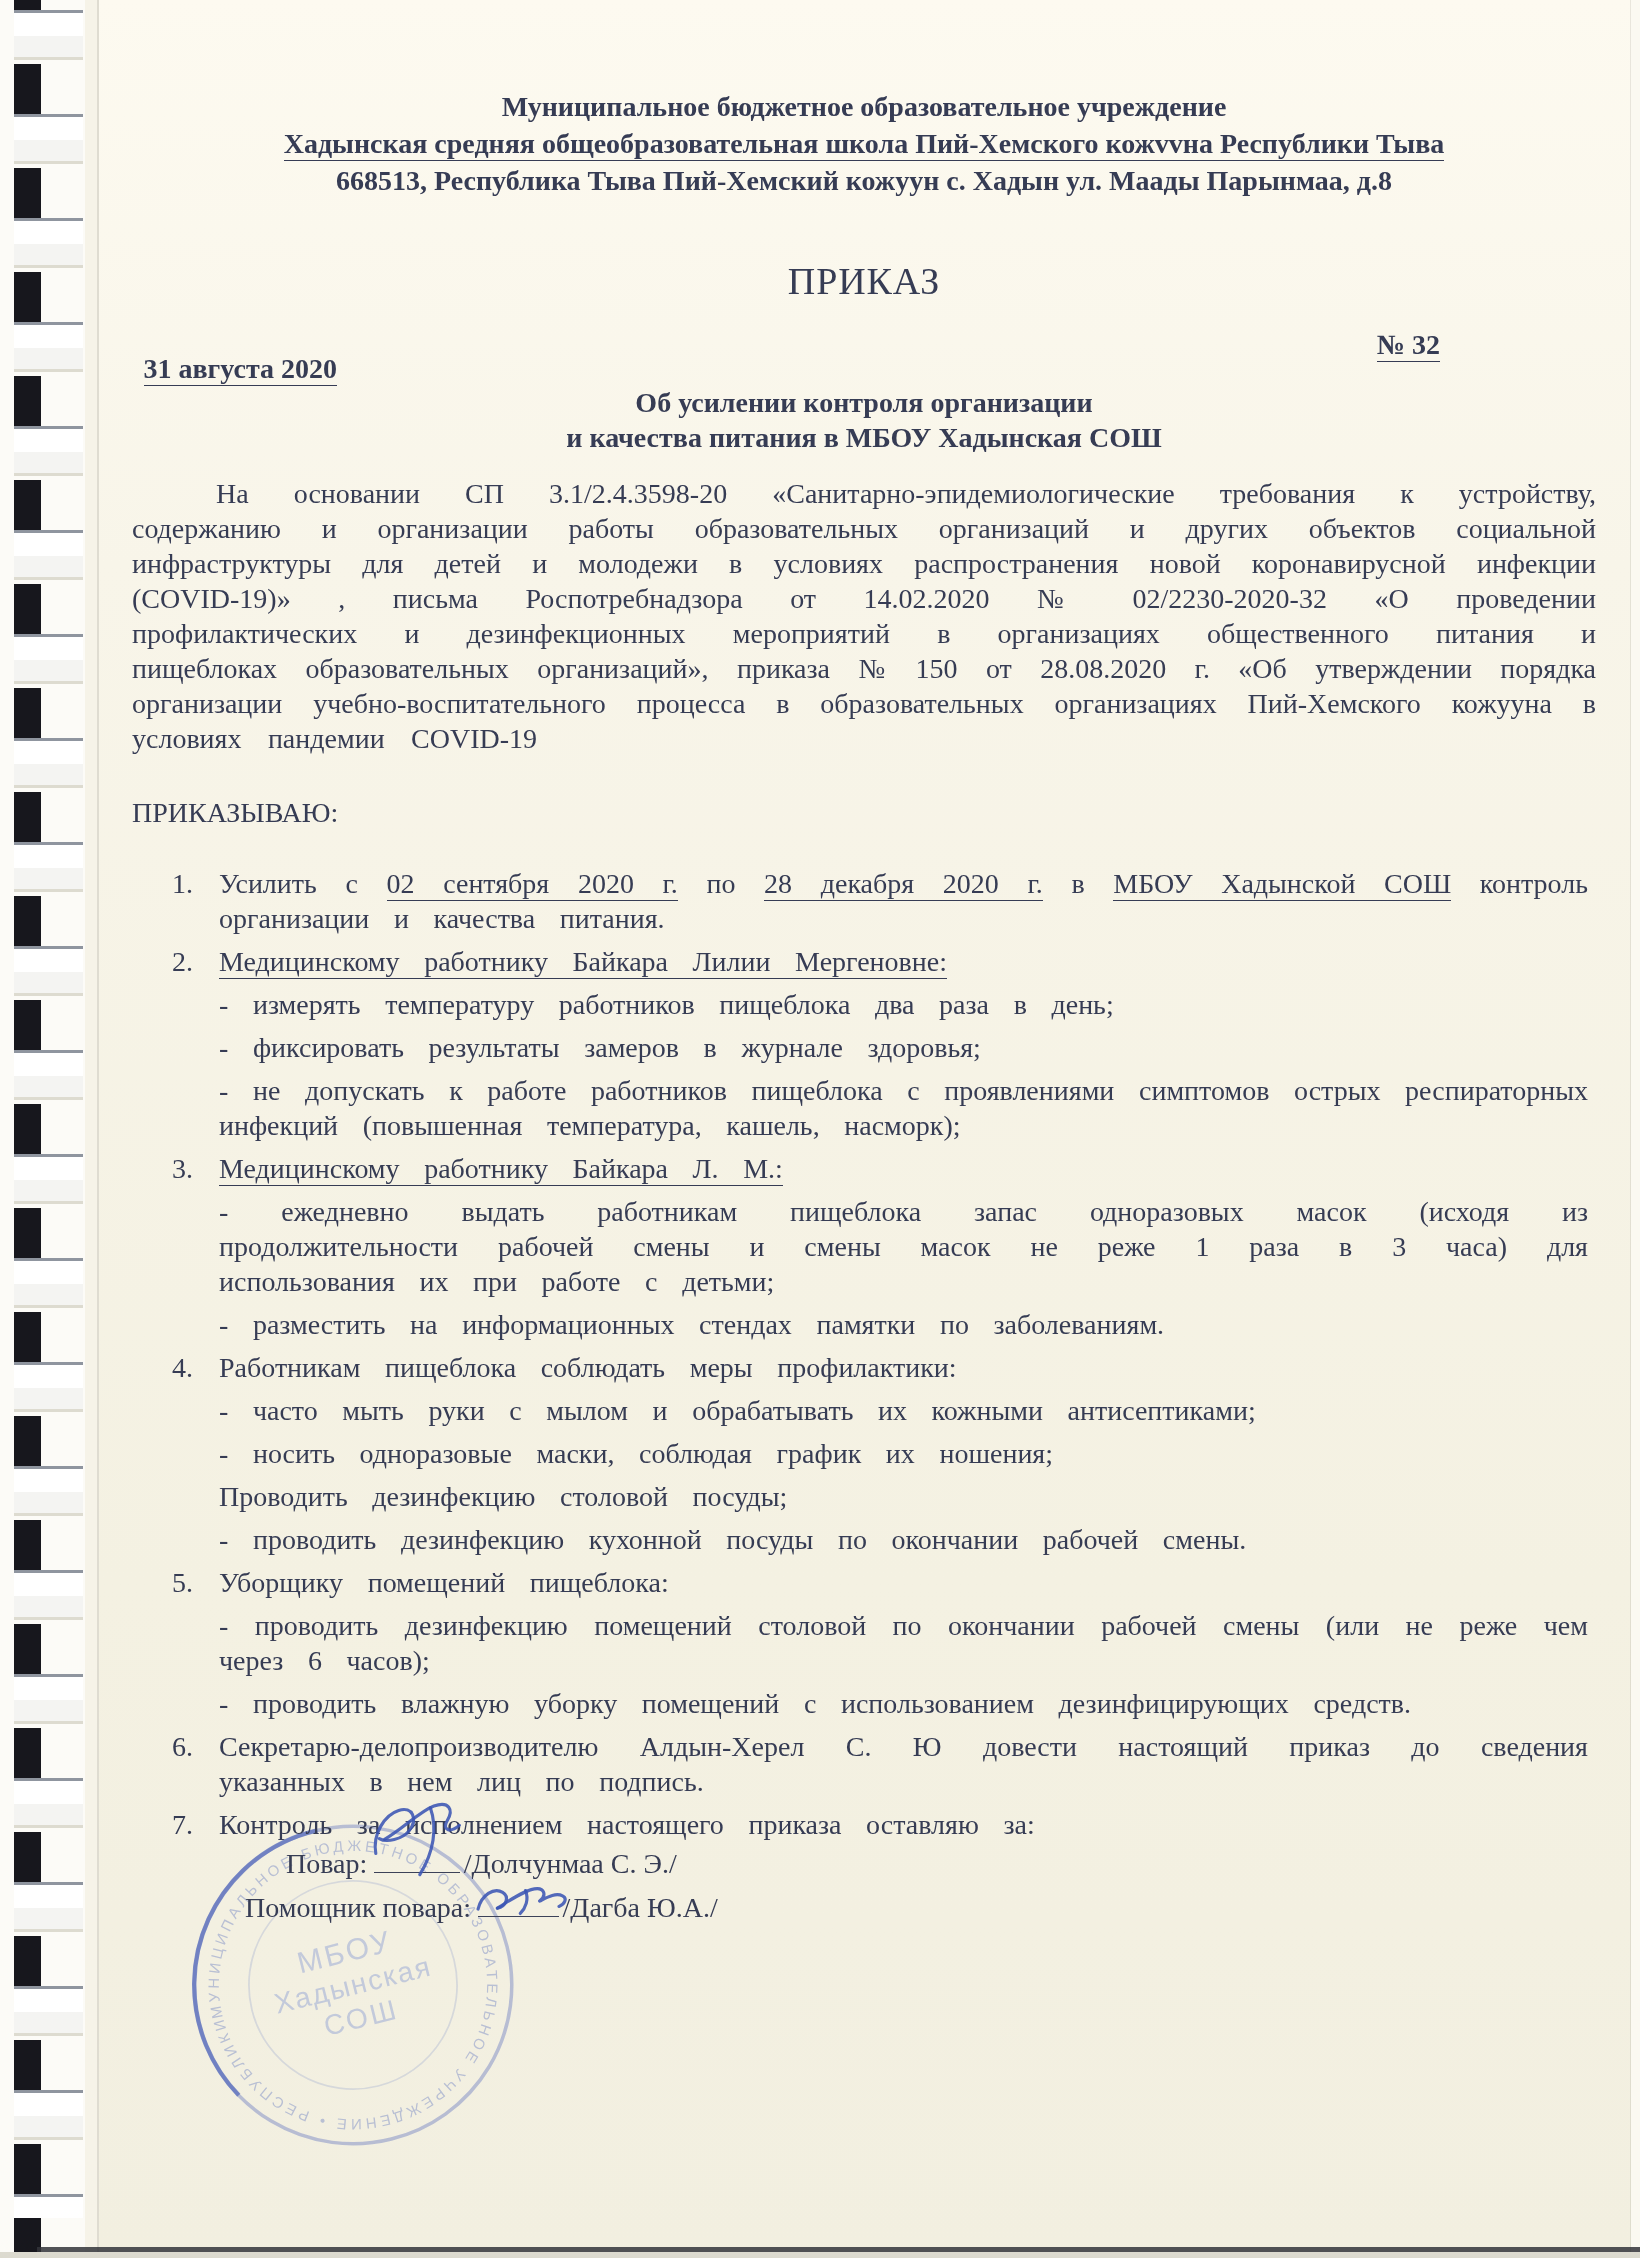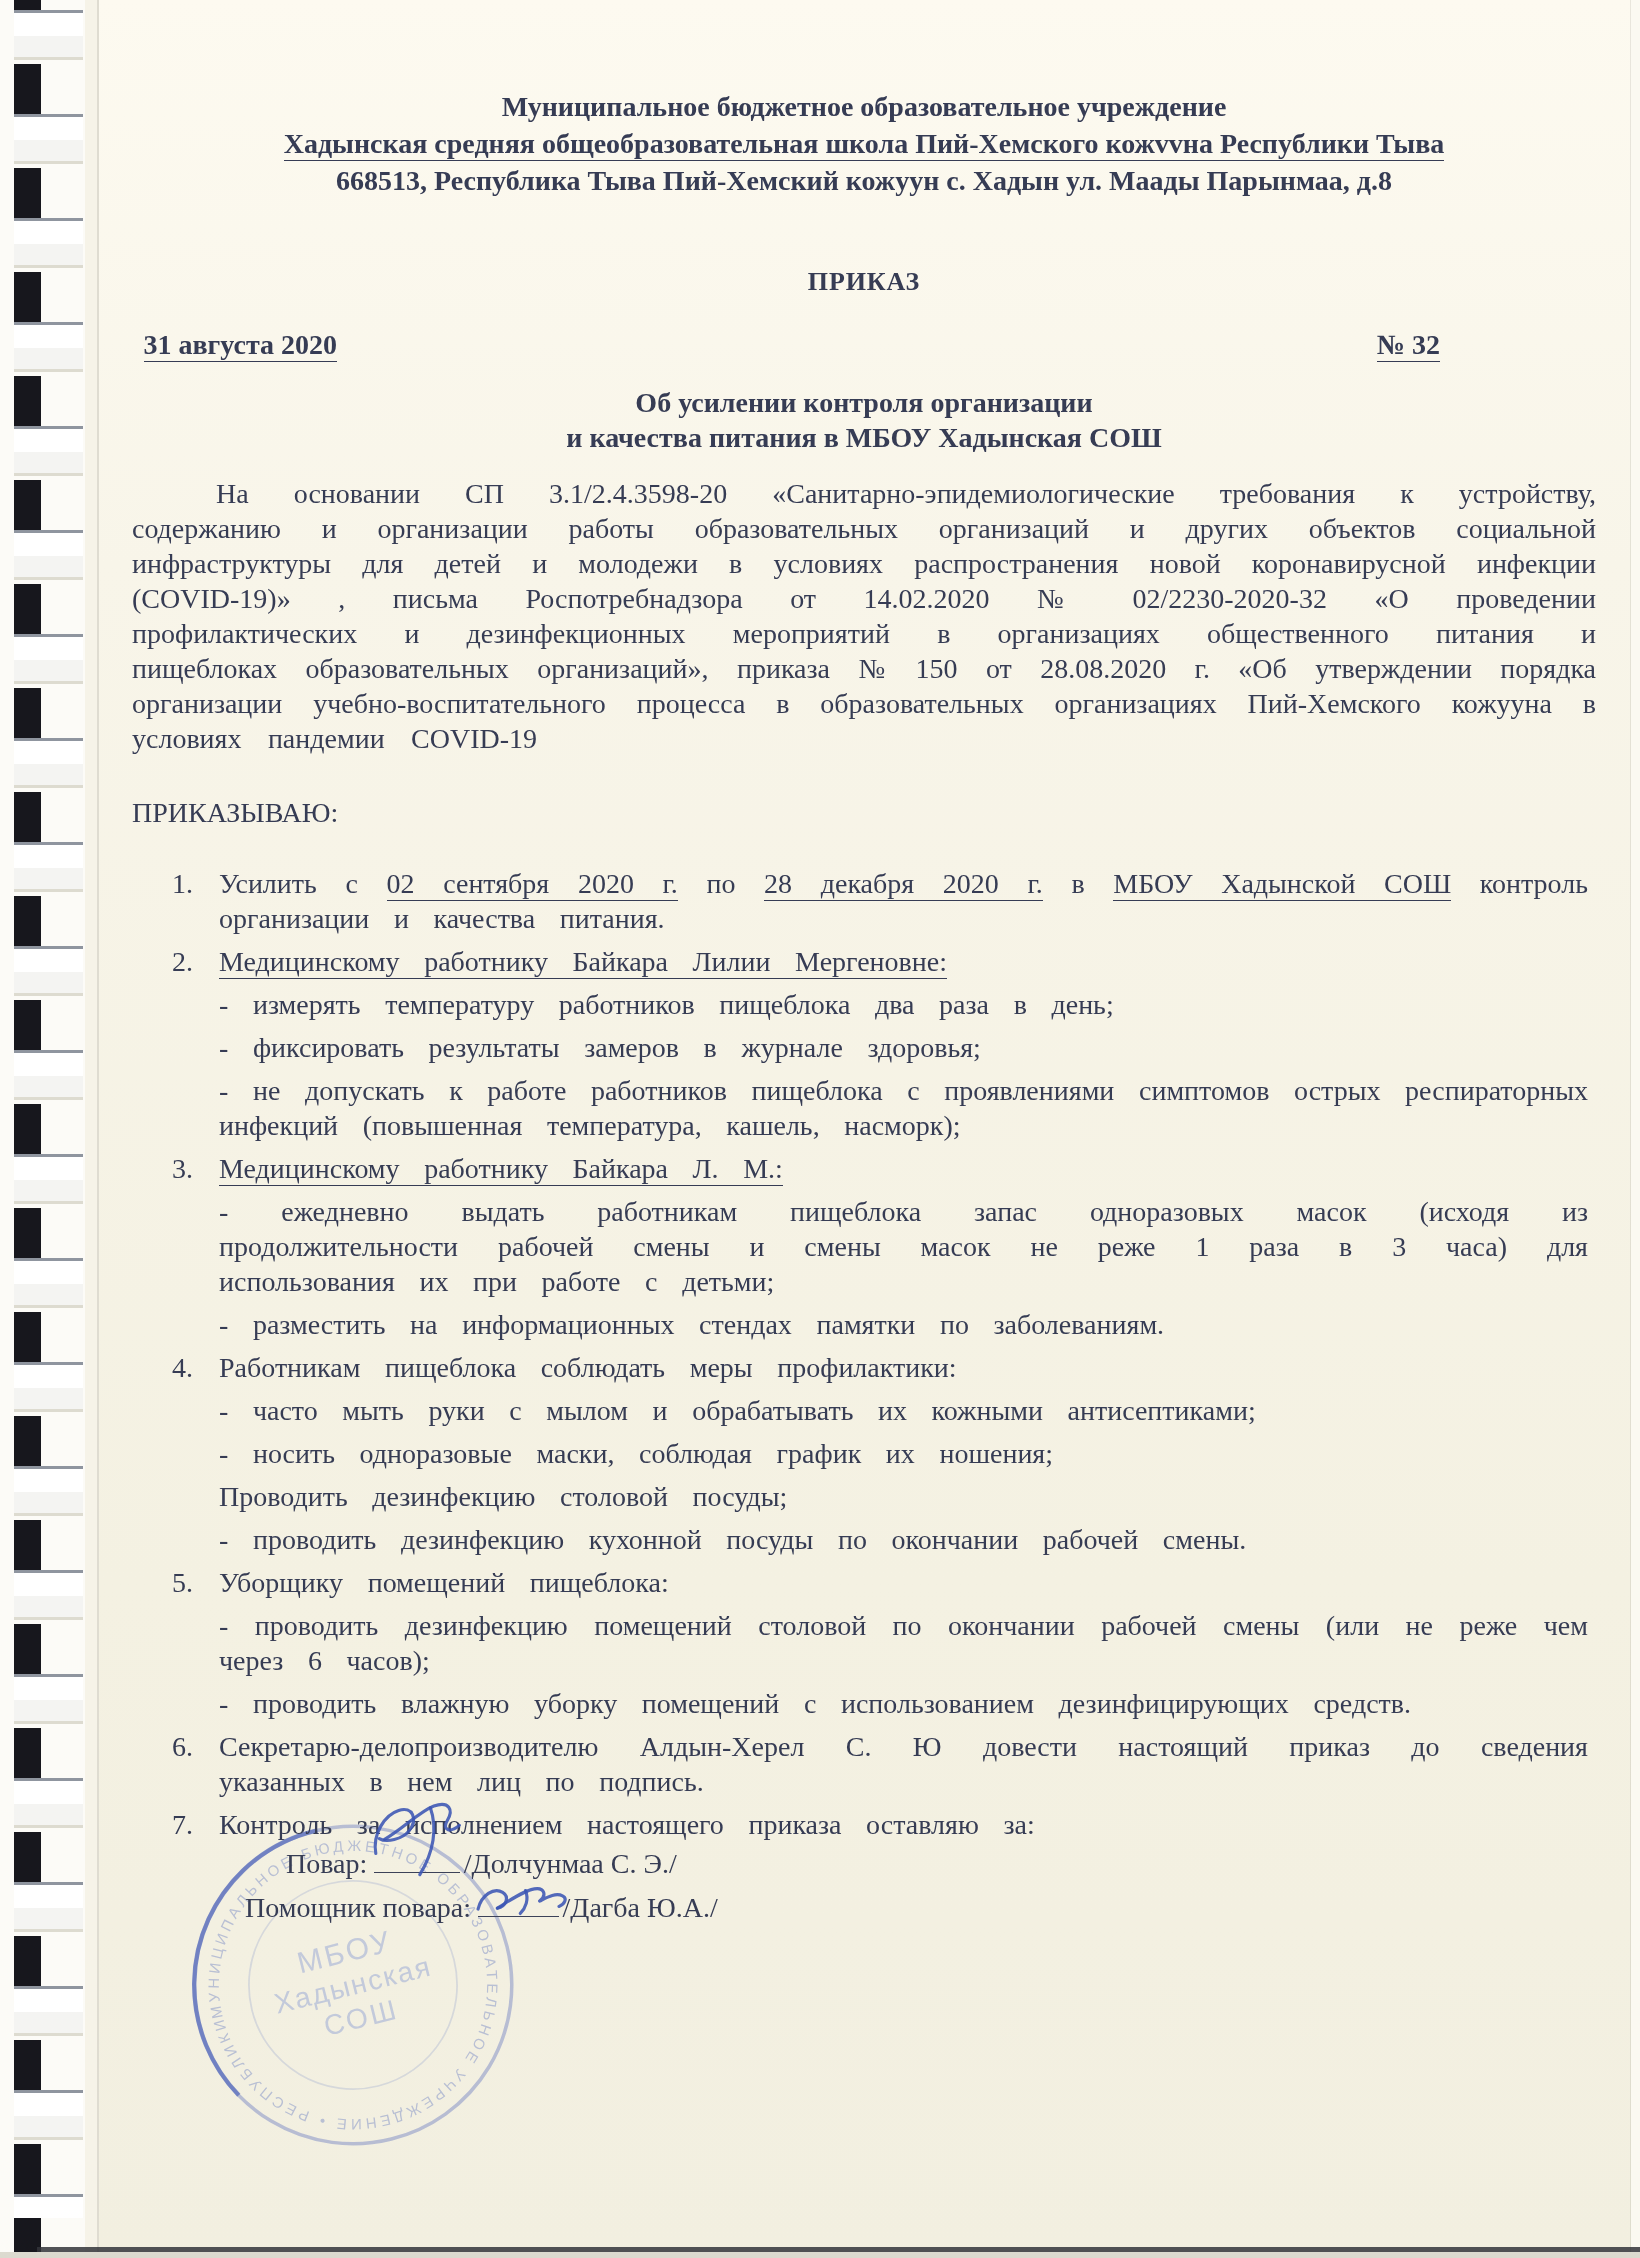--- a/index.html
+++ b/index.html
@@ -33,23 +33,23 @@
   .bottom-edge{position:absolute;left:37px;right:0;bottom:6.2px;height:4.4px;background:#33343a;opacity:.85;}
   .bottom-under{position:absolute;left:0;right:0;bottom:0;height:6.2px;background:#dcdacf;}
   .right-edge{position:absolute;top:0;bottom:0;right:9.7px;width:1.8px;background:rgba(90,90,80,.12);}
   .right-margin{position:absolute;top:0;bottom:0;right:0;width:9.7px;background:#fbf9f1;}
   
   .content{position:absolute;left:132px;width:1464px;top:0;z-index:2;font-size:28px;line-height:37px;}
   .center{text-align:center;font-weight:bold;}
   .letterhead{position:absolute;top:88px;left:0;right:0;}
   .letterhead .ln{display:block;}
   .u{border-bottom:1.8px solid currentColor;padding-bottom:0.9px;}
-  .doc-type{position:absolute;top:263px;left:0;right:0;font-weight:bold;font-size:26px;letter-spacing:0.9px;}
+  .doc-type{position:absolute;top:263px;left:0;right:0;font-weight:normal;font-size:38px;letter-spacing:0.9px;}
   .date-row{position:absolute;top:326px;left:0;right:0;display:flex;justify-content:space-between;font-weight:bold;}
-  .date-row .date{margin-left:11.5px;}
+  .date-row .date{margin-left:11.5px;margin-top:24px;}
   .date-row .num{margin-right:156px;}
   .subject{position:absolute;top:385px;left:0;right:0;font-weight:bold;line-height:35px;}
   .preamble{position:absolute;top:476px;left:0;right:0;text-align:justify;text-indent:84px;
     line-height:35px;word-spacing:19.4px;}
   .decree{position:absolute;top:794px;left:0;}
   .items{position:absolute;top:858px;left:0;right:0;line-height:35px;word-spacing:17.6px;}
   .item{position:relative;padding-left:79px;}
   .item .inum{position:absolute;left:40px;top:0;word-spacing:0;}
   .item p{margin:8px;text-align:justify;}
   

